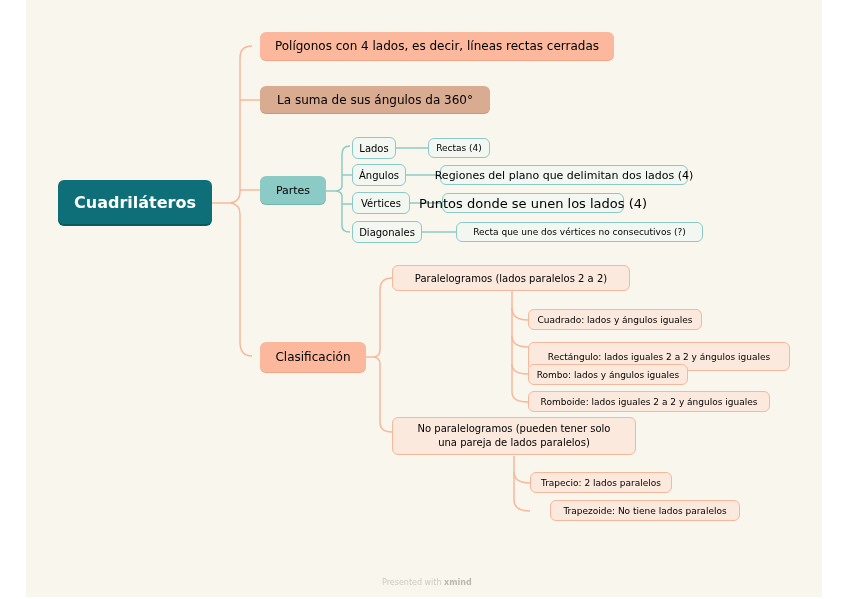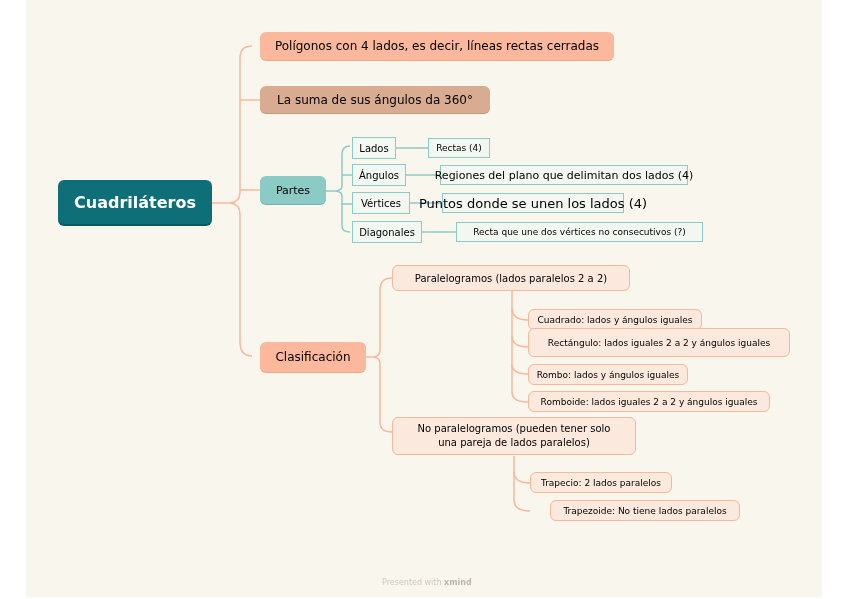--- a/index.html
+++ b/index.html
@@ -21,21 +21,21 @@
   }
   .root {
     left: 58px; top: 180px; width: 154px; height: 44px;
     background: #0f6f78; color: #ffffff; font-weight: bold; font-size: 16px;
     border-radius: 6px; box-shadow: 0 2px 0 #0b5a61;
   }
   .l1-salmon { background: #fbb89c; font-size: 12px; box-shadow: 0 1px 0 #f3a687; }
   .l1-tan { background: #d9ab90; font-size: 12px; box-shadow: 0 1px 0 #c8987c; }
   .l1-teal { background: #8ccac5; font-size: 11px; box-shadow: 0 1px 0 #73b6b0; }
   .teal-out {
-    background: #f3f7f1; border: 1.5px solid #8ccac5; font-size: 10px; border-radius: 0;
+    background: #f3f7f1; border: 1.5px solid #8ccac5; font-size: 10px; border-radius: 6px;
   }
   .sal-out {
     background: #fbe9dd; border: 1.5px solid #f6b79b; font-size: 10px; border-radius: 6px;
   }
   .sal-out.small { font-size: 9px; }
   .sal-out.two-line { white-space: normal; line-height: 14px; }
   .footer {
     position: absolute; left: 382px; top: 578px; font-size: 8px; color: #cfcac0;
   }
   .footer b { color: #bdb8ad; }
@@ -122,21 +122,21 @@
   <span>Clasificación</span>
 </div>
 
 <div class="node sal-out" style="left:392px;top:265px;width:238px;height:26px;">
   <span>Paralelogramos (lados paralelos 2 a 2)</span>
 </div>
 
 <div class="node sal-out small" style="left:528px;top:309px;width:174px;height:21px;">
   <span>Cuadrado: lados y ángulos iguales</span>
 </div>
-<div class="node sal-out small" style="left:528px;top:328px;width:262px;height:29px;">
+<div class="node sal-out small" style="left:528px;top:342px;width:262px;height:29px;">
   <span>Rectángulo: lados iguales 2 a 2 y ángulos iguales</span>
 </div>
 <div class="node sal-out small" style="left:528px;top:364px;width:160px;height:21px;">
   <span>Rombo: lados y ángulos iguales</span>
 </div>
 <div class="node sal-out small" style="left:528px;top:391px;width:242px;height:21px;">
   <span>Romboide: lados iguales 2 a 2 y ángulos iguales</span>
 </div>
 
 <div class="node sal-out two-line" style="left:392px;top:417px;width:244px;height:38px;">

